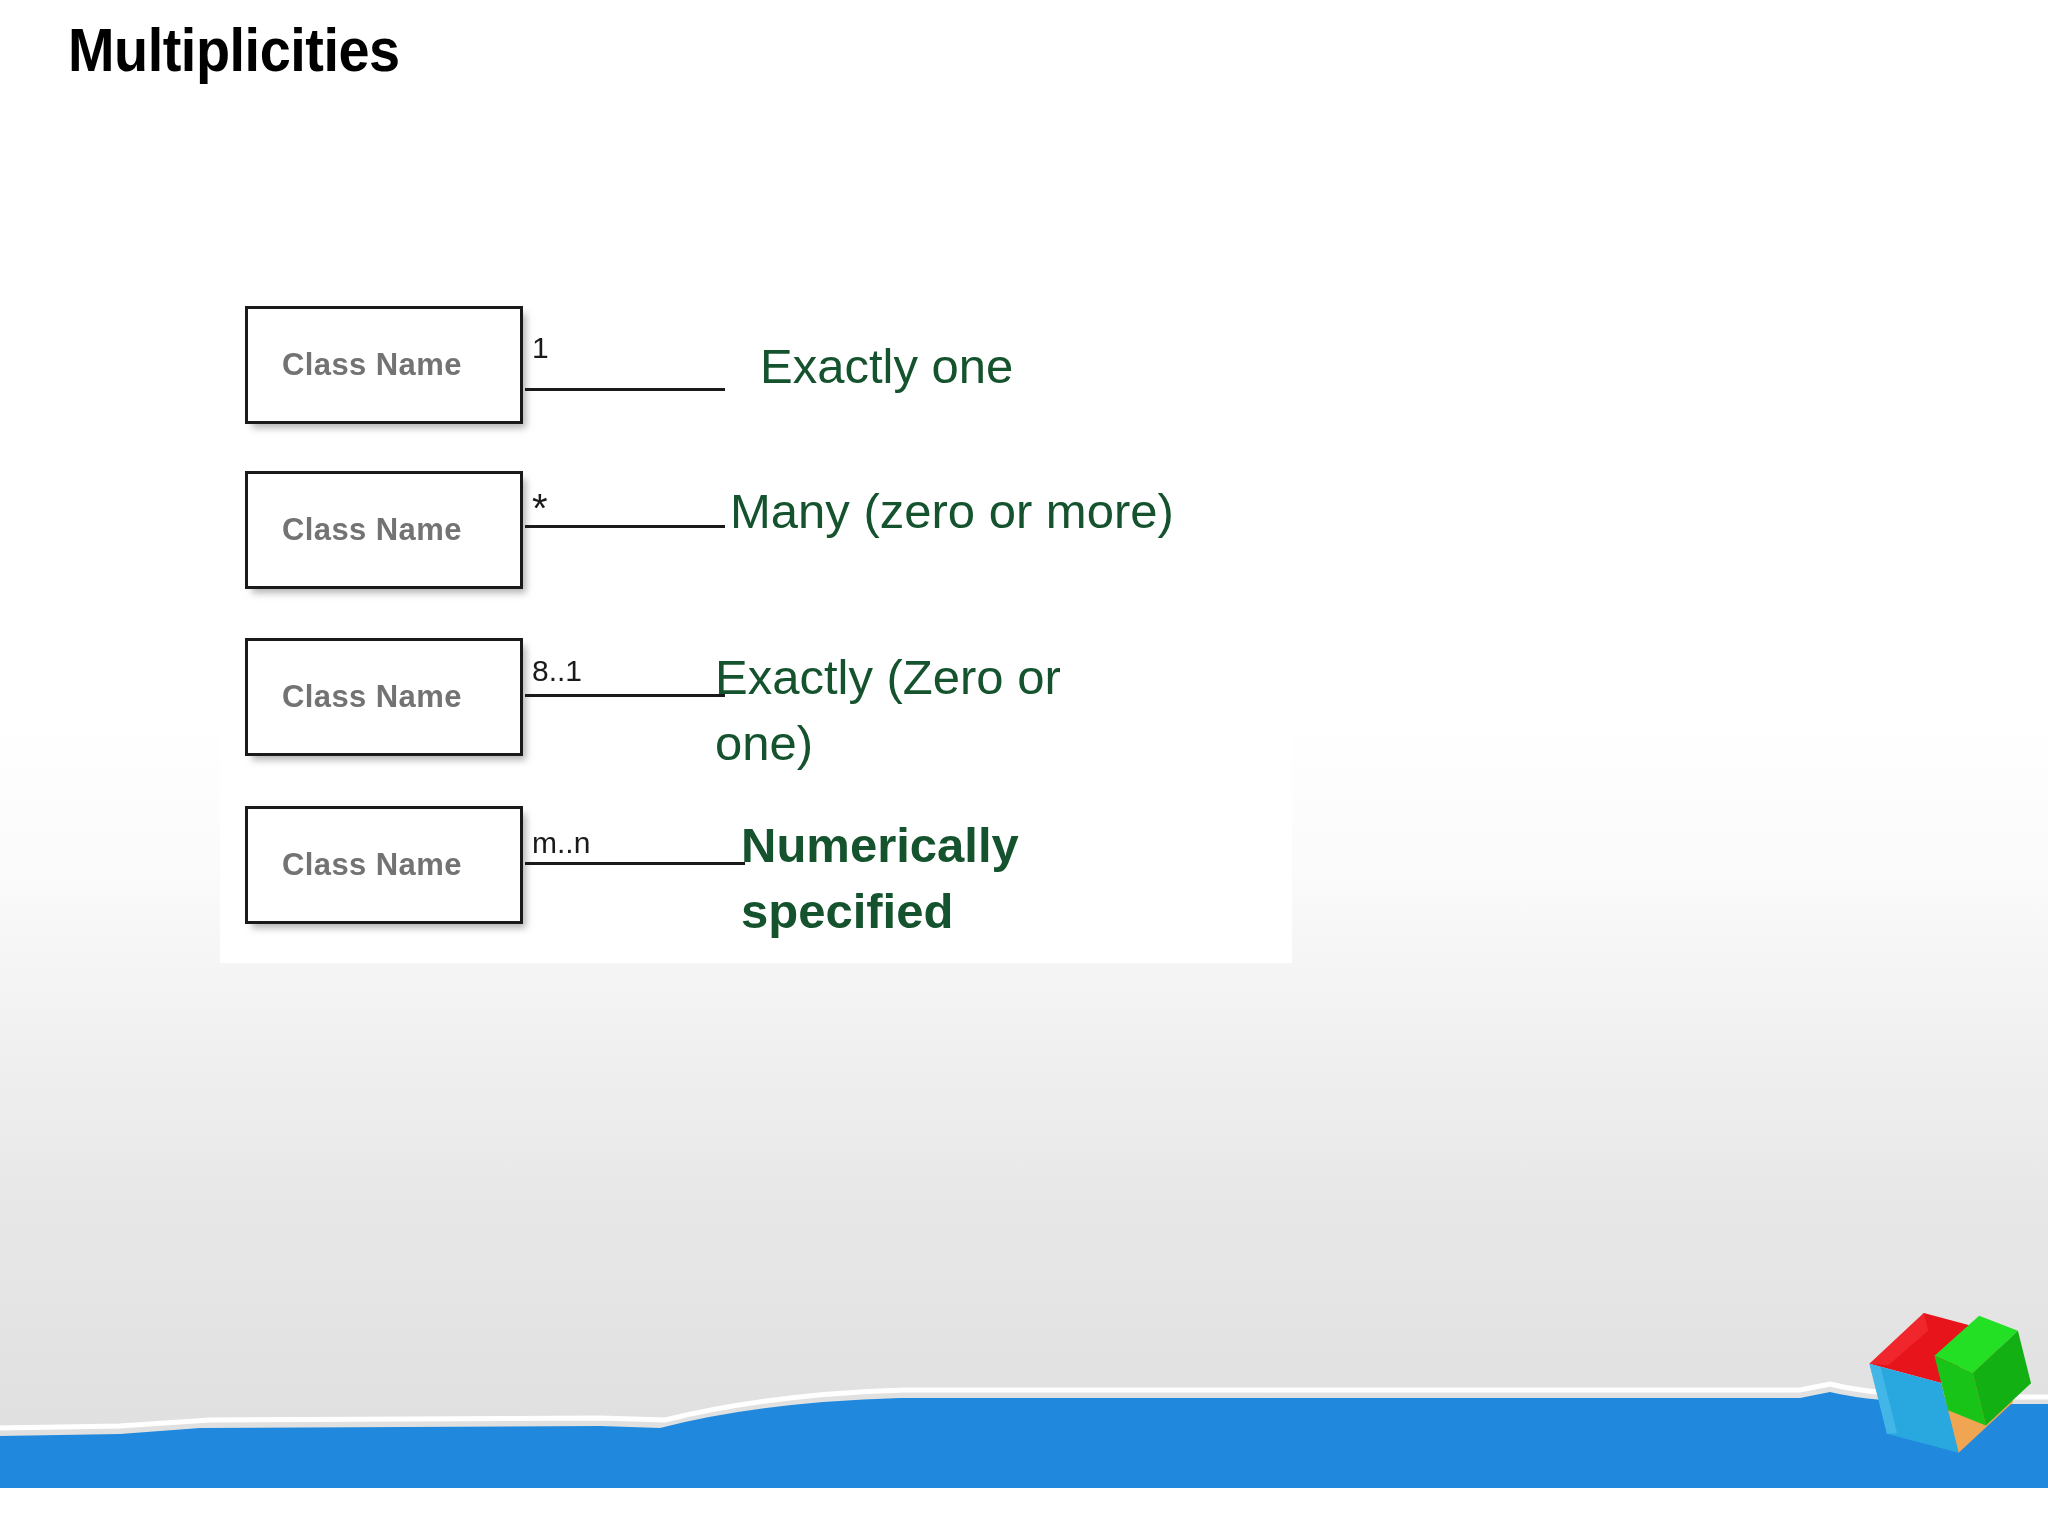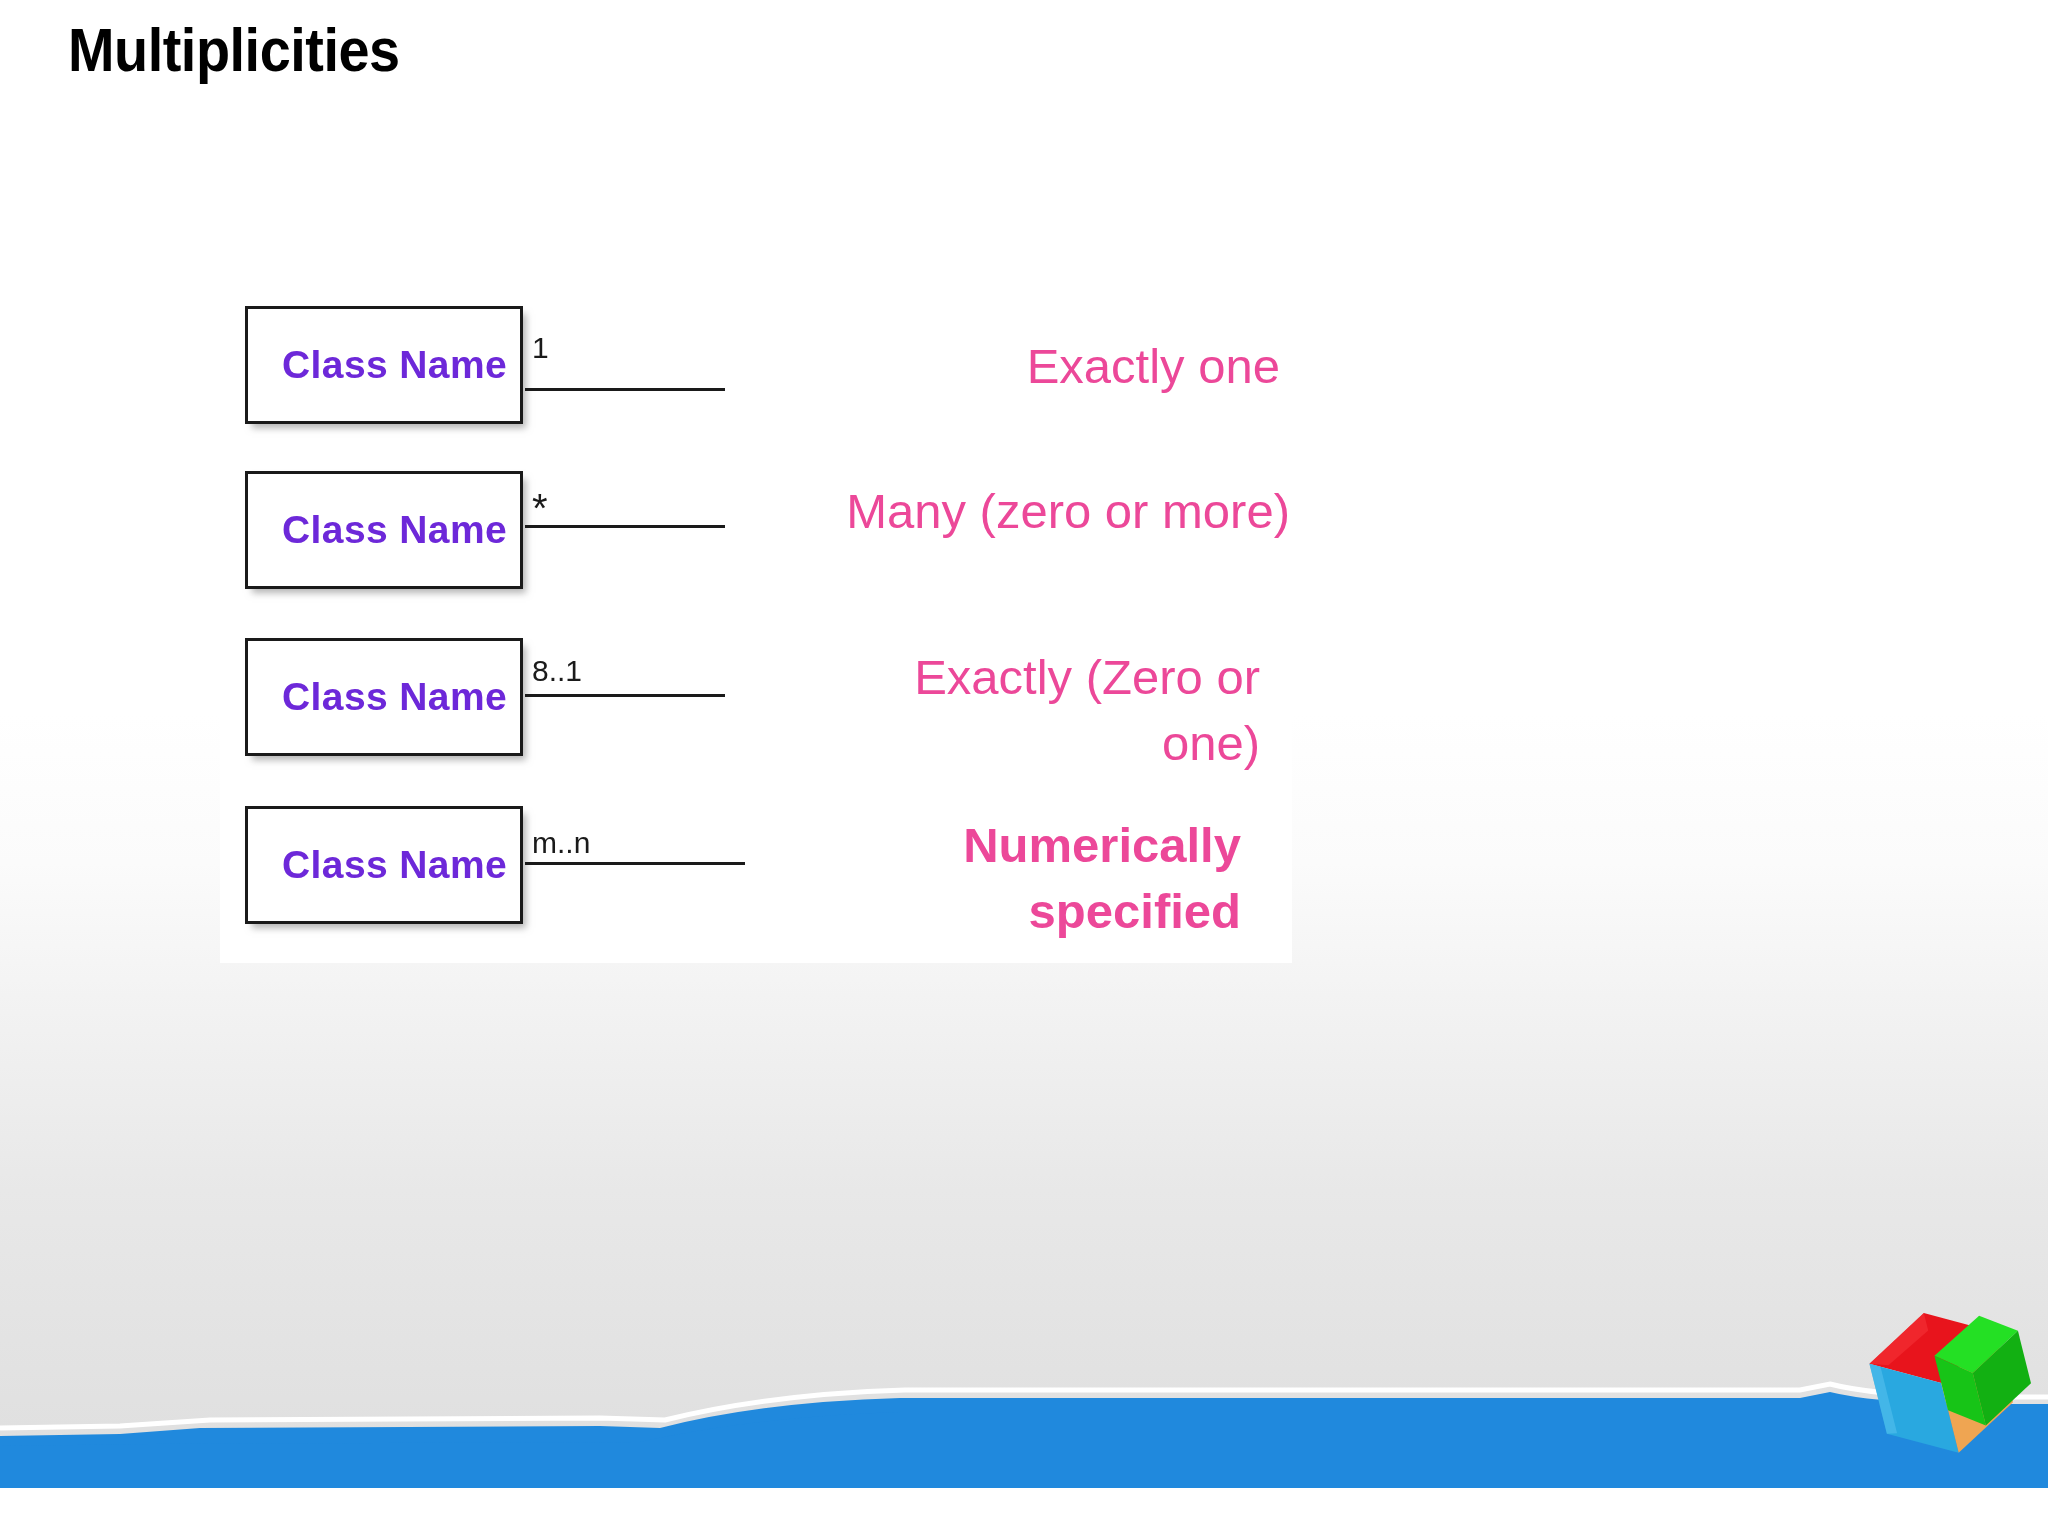--- a/index.html
+++ b/index.html
@@ -73,23 +73,23 @@
     background: #ffffff;
     border: 3px solid #1a1a1a;
     box-sizing: border-box;
     box-shadow: 5px 6px 7px -2px rgba(120,120,120,0.55);
   }
   .class-box-label {
     position: absolute;
     left: 34px;
     top: 50%;
     transform: translateY(-50%);
-    font-size: 39px;
+    font-size: 31px;
     font-weight: bold;
-    color: #6d28d9;
+    color: #737373;
     letter-spacing: 0.4px;
     white-space: nowrap;
   }
 
   
   .mult-label {
     position: absolute;
     font-size: 30px;
     color: #1a1a1a;
     white-space: nowrap;
@@ -103,23 +103,23 @@
   .connector {
     position: absolute;
     height: 0;
     border-top: 3px solid #1a1a1a;
   }
 
   
   .desc {
     position: absolute;
     font-size: 49px;
-    color: #ec4899;
+    color: #14532d;
     line-height: 1.35;
-    text-align: right;
+    text-align: left;
     white-space: pre-line;
   }
 
   
   #bottom-ribbon {
     position: absolute;
     left: 0;
     bottom: 0;
     width: 2048px;
     height: 130px;

